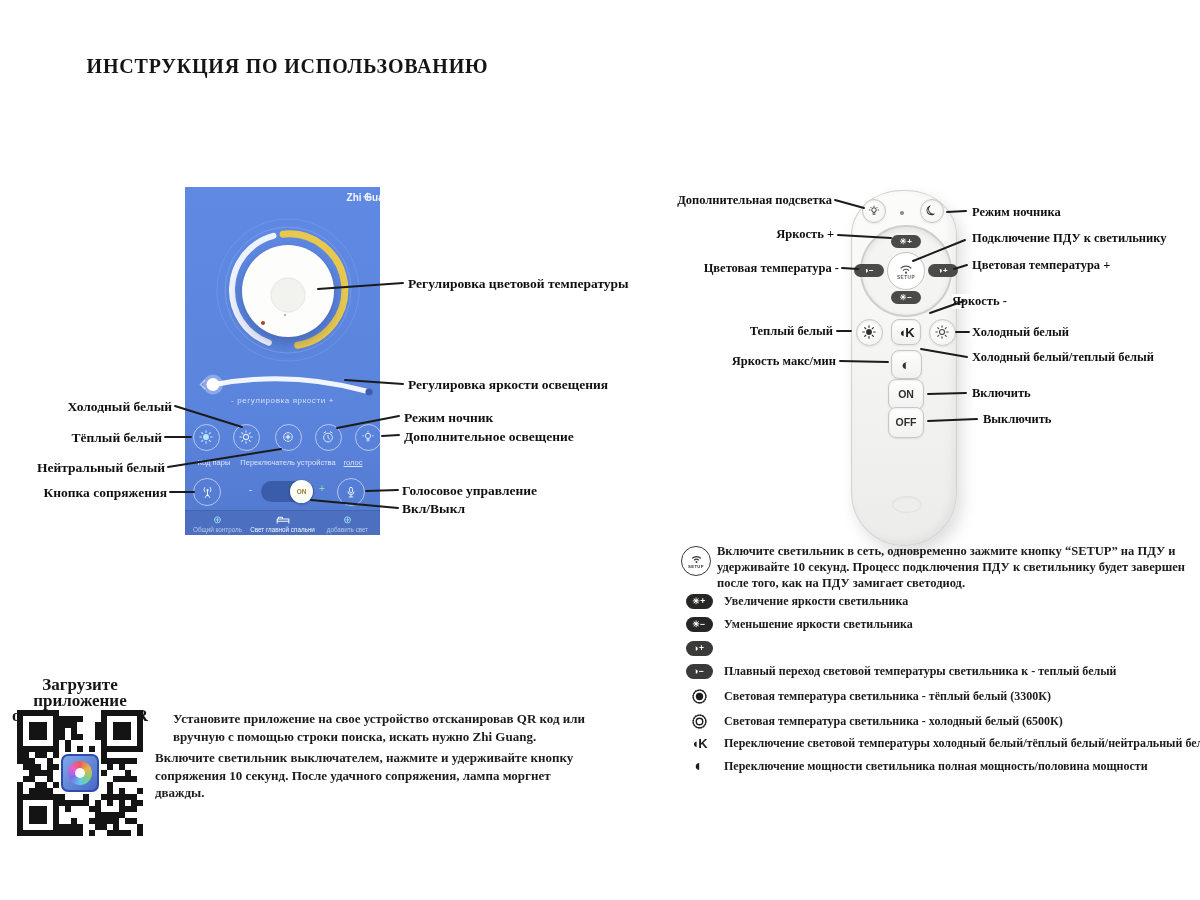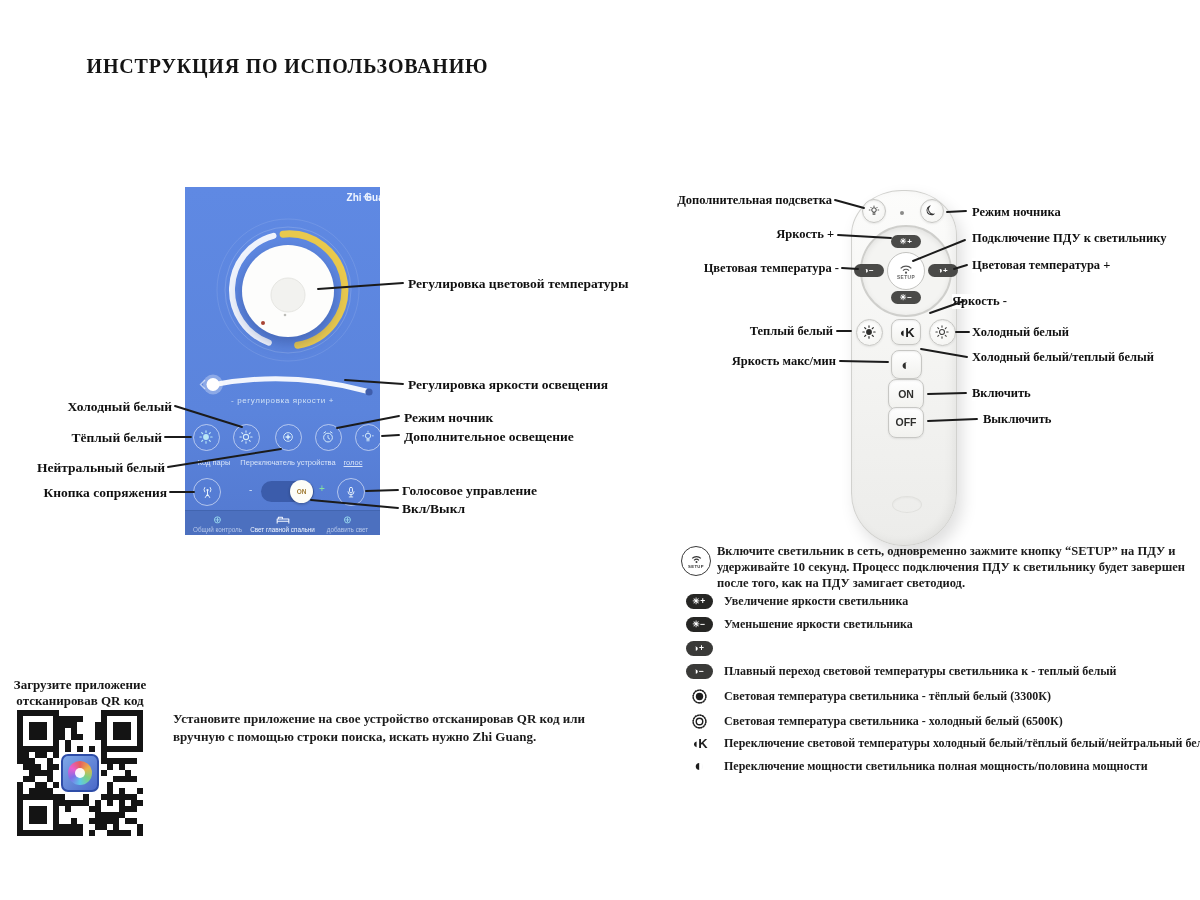--- a/index.html
+++ b/index.html
@@ -58,21 +58,21 @@
   .r-setup{position:absolute;left:35px;top:61px;width:38px;height:38px;border-radius:50%;box-sizing:border-box;
            background:#fff;border:1.5px solid #c3c3c0;display:flex;flex-direction:column;
            align-items:center;justify-content:center;gap:0;}
   .r-setup-label{font:600 4.8px "Liberation Sans",sans-serif;letter-spacing:.4px;color:#666;}
   .r-dot{position:absolute;left:48px;top:20px;width:4px;height:4px;border-radius:50%;background:#8a8a88;}
   .r-oval{position:absolute;left:40px;top:305px;width:28px;height:15px;border-radius:50%;
           border:1px solid #e0e0dd;box-shadow:inset 0 1px 2px rgba(0,0,0,.04);}
   .moon{font-size:13px;font-weight:700;color:#333;transform:rotate(-28deg);}
   
   .qr-caption{position:absolute;left:10px;top:677px;width:140px;text-align:center;
-              font-weight:700;font-size:13px;line-height:15.5px;}
+              font-weight:700;font-size:17px;line-height:15.5px;}
   .qr{position:absolute;left:17px;top:710px;width:126px;height:126px;background:#fff;}
   .qr-finder{position:absolute;width:30px;height:30px;border:6px solid #141414;}
   .qr-finder::after{content:'';position:absolute;left:6px;top:6px;width:18px;height:18px;background:#141414;}
   #qr-modules{position:absolute;left:0;top:0;width:126px;height:126px;}
   .qm{position:absolute;width:6px;height:6px;background:#141414;}
   .qr-logo{position:absolute;left:44px;top:44px;width:38px;height:38px;border-radius:7px;box-sizing:border-box;
            background:linear-gradient(135deg,#7fa8e8,#4a68c8);border:2px solid #2e4da8;}
   .qr-logo-ring{position:absolute;left:5px;top:5px;right:5px;bottom:5px;border-radius:50%;
                 background:conic-gradient(#e85d5d,#e8b44a,#7ed07e,#5dc8e8,#7e6de8,#e85dd0,#e85d5d);}
   .qr-logo-bulb{position:absolute;left:12px;top:12px;right:12px;bottom:12px;border-radius:50%;background:#fff;opacity:.92;}
@@ -439,20 +439,21 @@
       </div>
     <div class="qr-finder" style="left:0;top:0;"></div>
     <div class="qr-finder" style="left:84px;top:0;"></div>
     <div class="qr-finder" style="left:0;top:84px;"></div>
     <div class="qr-logo">
       <div class="qr-logo-ring"></div>
       <div class="qr-logo-bulb"></div>
     </div>
   </div>
   <div class="para" style="top:710px;margin-left:18px;">Установите приложение на свое устройство отсканировав QR код или вручную с помощью строки поиска, искать нужно Zhi Guang.</div>
+  <div class="para" style="top:749px;">Включите светильник выключателем, нажмите и удерживайте кнопку сопряжения 10 секунд. После удачного сопряжения, лампа моргнет дважды.</div>
 
   <div class="setup-legend">
     <svg width="13" height="10" viewBox="0 0 24 16">
         <path d="M4,7 A11,11 0 0 1 20,7" fill="none" stroke="#333" stroke-width="2"></path>
         <path d="M7.5,10.5 A6.5,6.5 0 0 1 16.5,10.5" fill="none" stroke="#333" stroke-width="2"></path>
         <circle cx="12" cy="13.5" r="1.8" fill="#333"></circle>
       </svg>
     <span class="r-setup-label">SETUP</span>
   </div>
   <div class="note">Включите светильник в сеть, одновременно зажмите кнопку “SETUP” на ПДУ и удерживайте 10 секунд. Процесс подключения ПДУ к светильнику будет завершен после того, как на ПДУ замигает светодиод.</div>

